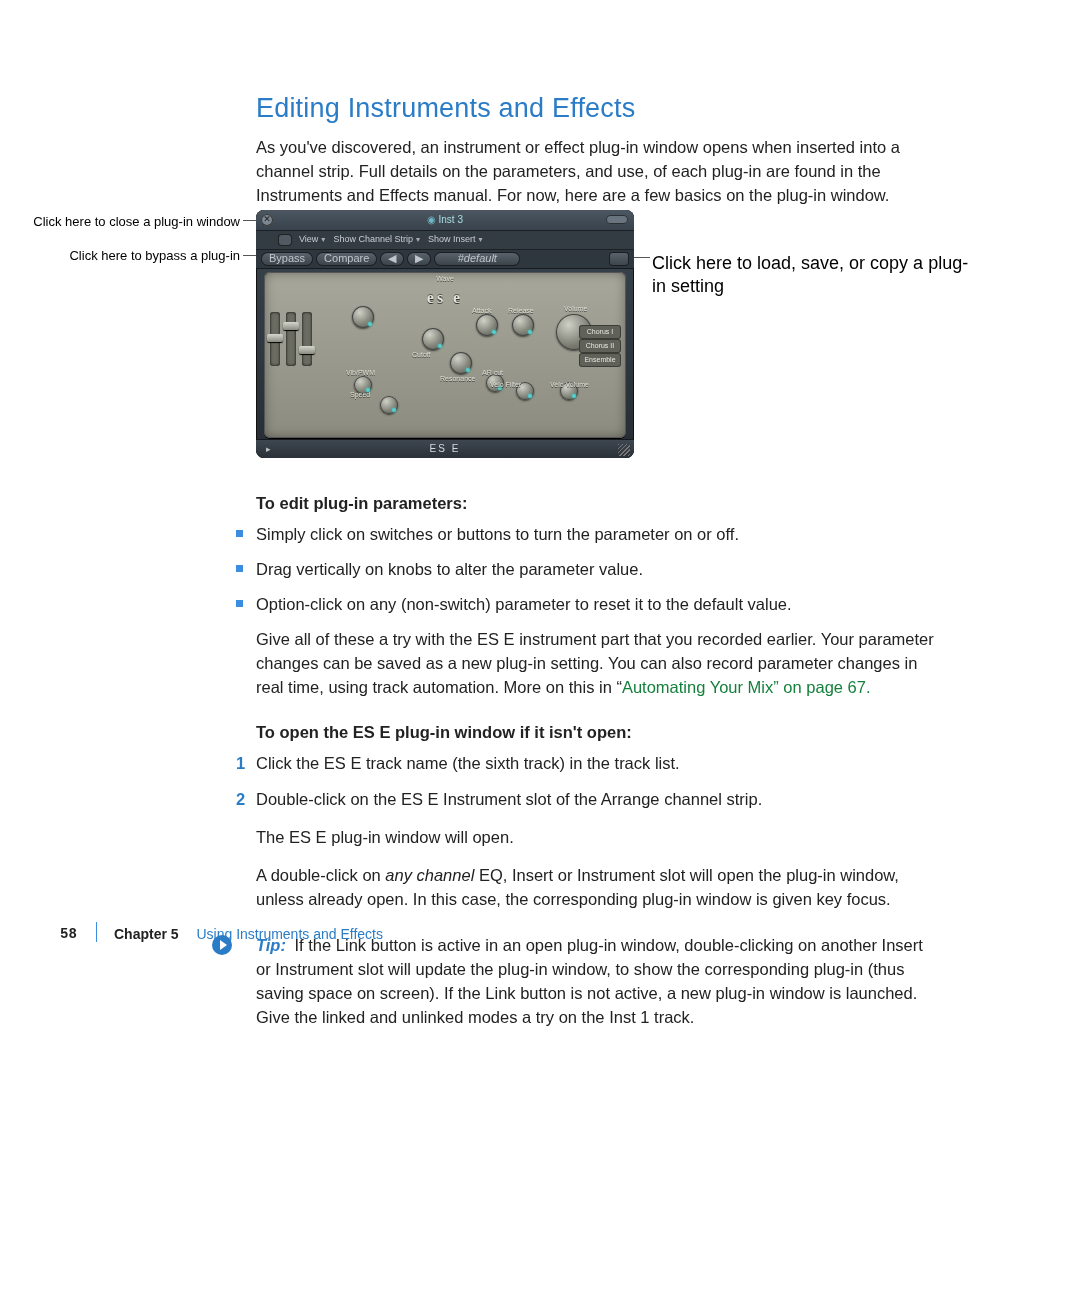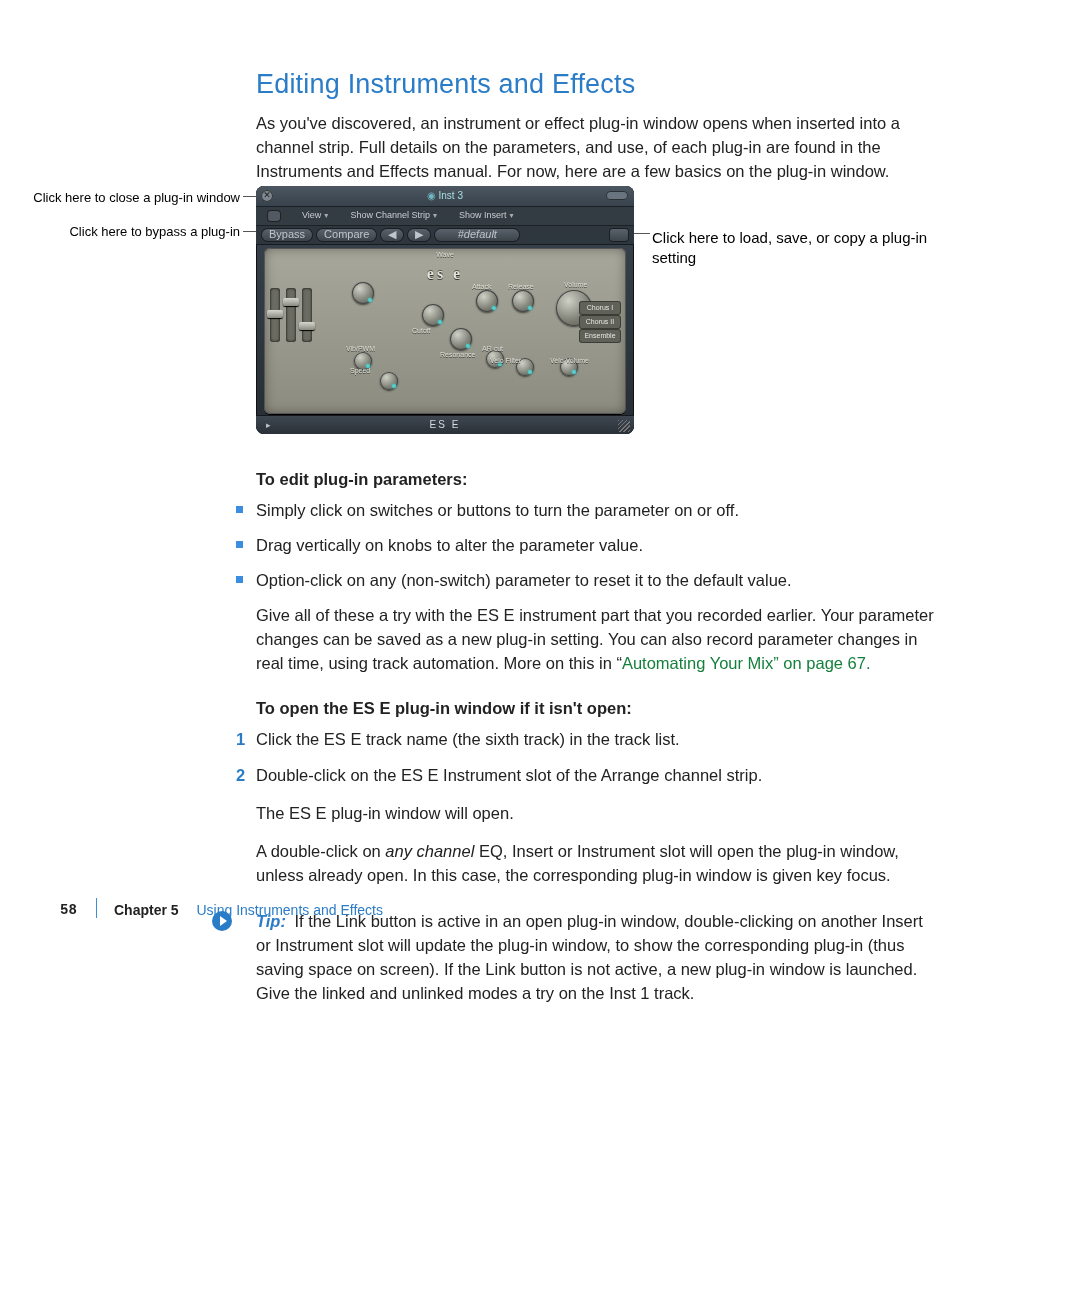--- a/index.html
+++ b/index.html
@@ -9,20 +9,21 @@
     font-family: "Lucida Grande", "Helvetica Neue", Arial, sans-serif;
     font-size: 16.5px;
     line-height: 1.45;
     color: #222;
     width: 1080px;
   }
   .page {
     position: relative;
     width: 1080px;
     height: 1040px;
+    margin-top: 24px;
   }
   .col-main {
     position: absolute;
     left: 256px;
     width: 680px;
   }
   h2.section-title {
     font-family: "Lucida Grande", "Helvetica Neue", Arial, sans-serif;
     color: #2a7cc7;
     font-size: 27px;
@@ -42,21 +43,21 @@
     height: 260px;
   }
   .callout-left {
     text-align: right;
     font-size: 13px;
     line-height: 1.3;
     color: #000;
   }
   .callout-right {
     text-align: left;
-    font-size: 15px;
+    font-size: 18px;
     line-height: 1.3;
     color: #000;
   }
   .callout-close { position:absolute; top:4px; left:0; width:240px; }
   .callout-bypass { position:absolute; top:38px; left:0; width:240px; }
   .callout-load  { position:absolute; top:42px; left:652px; width:320px; }
 
   
   .plugin {
     position:absolute;
@@ -81,21 +82,21 @@
     position:absolute; left:5px; top:4px; width:12px; height:12px;
     border-radius:50%; background:#7d8791;
     box-shadow:0 0 0 1px #333 inset;
     display:flex; align-items:center; justify-content:center;
     font-size:9px; color:#222;
   }
   .title-ctr { position:absolute; left:0; right:0; top:3px; text-align:center; font-size:10px; color:#a9dfe1; }
   .min-btn { position:absolute; right:6px; top:5px; width:22px; height:9px; border-radius:5px; background:#6a747e; box-shadow:0 0 0 1px #2a3036 inset;}
   .toolbar1 {
     height: 18px; background:#333b43; border-bottom:1px solid #1c2126;
-    font-size:9px; color:#c8cdd2; display:flex; align-items:center; gap:22px; padding:0 12px;
+    font-size:9px; color:#c8cdd2; display:flex; align-items:center; gap:8px; padding:0 23px;
   }
   .tb-seg { display:flex; align-items:center; gap:3px; }
   .dd::after{content:" ▾"; font-size:8px; color:#aaa;}
   .link-icn{width:12px;height:10px;border-radius:3px;background:#515a63;box-shadow:0 0 0 1px #222;}
   .toolbar2 {
     height: 18px; background:#2e363e; border-bottom:1px solid #171b20;
     display:flex; align-items:center; gap:5px; padding:0 6px;
     font-size:9px; color:#bfc5cb;
   }
   .pill {

